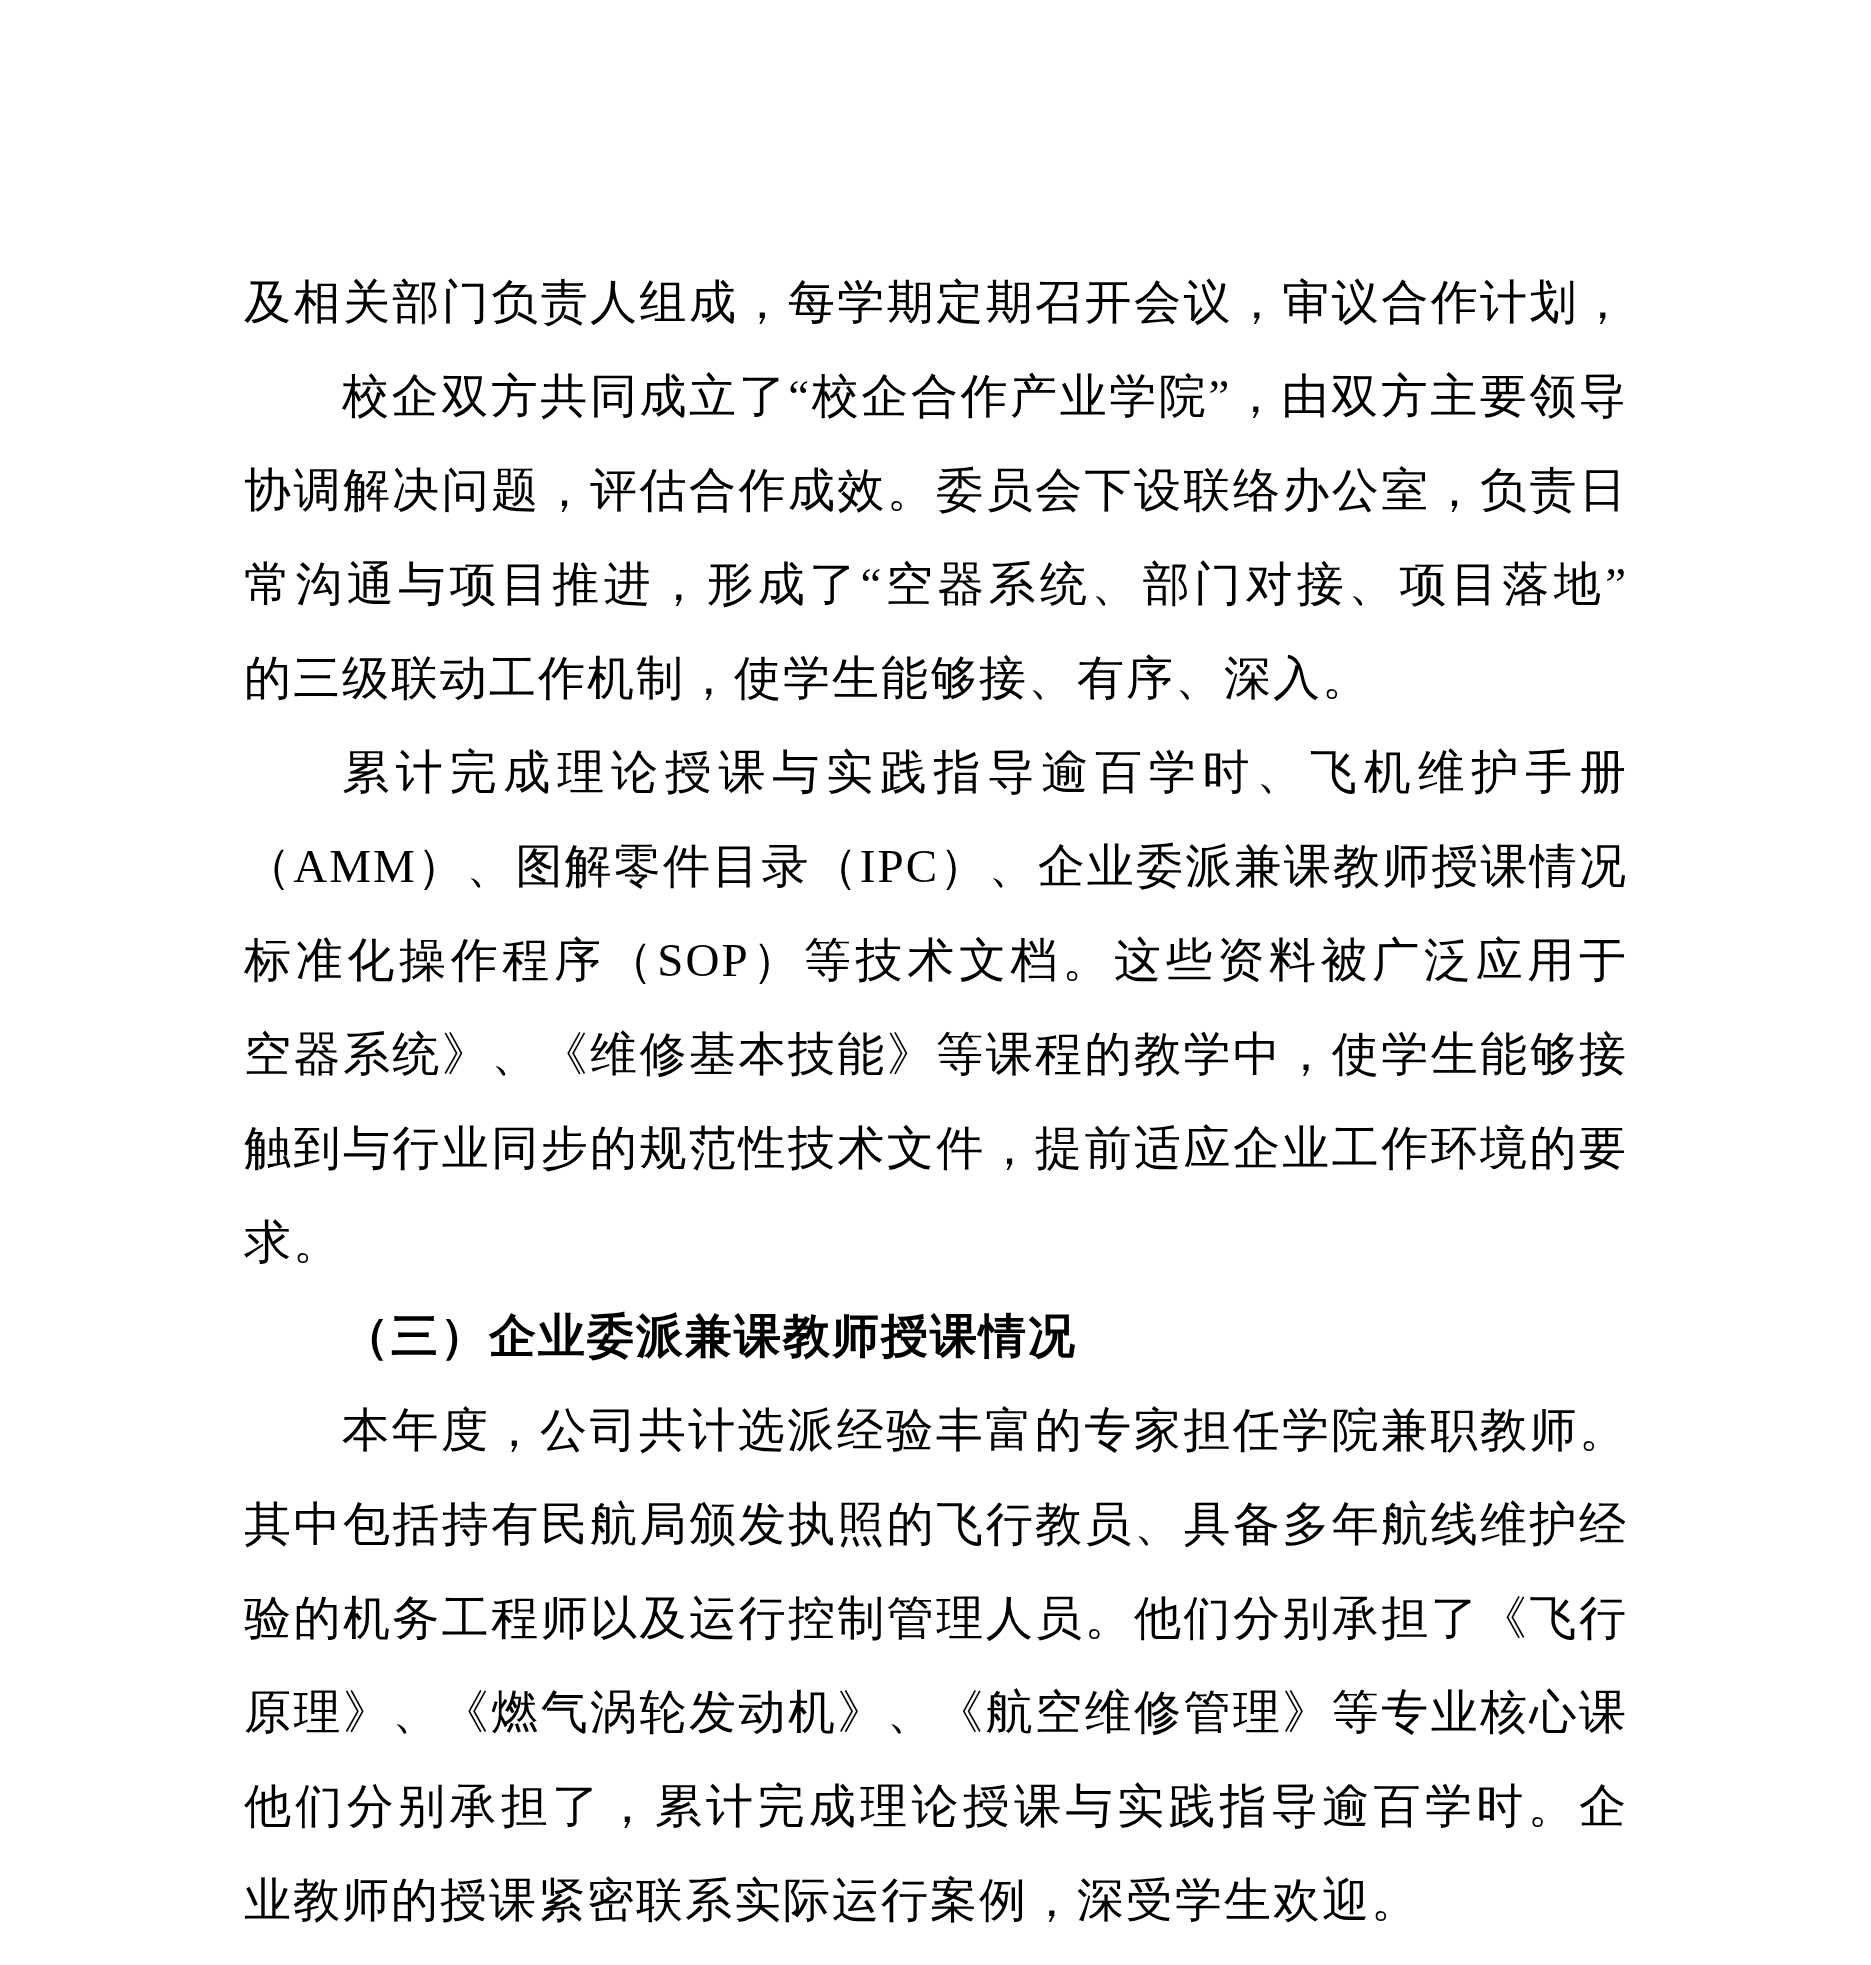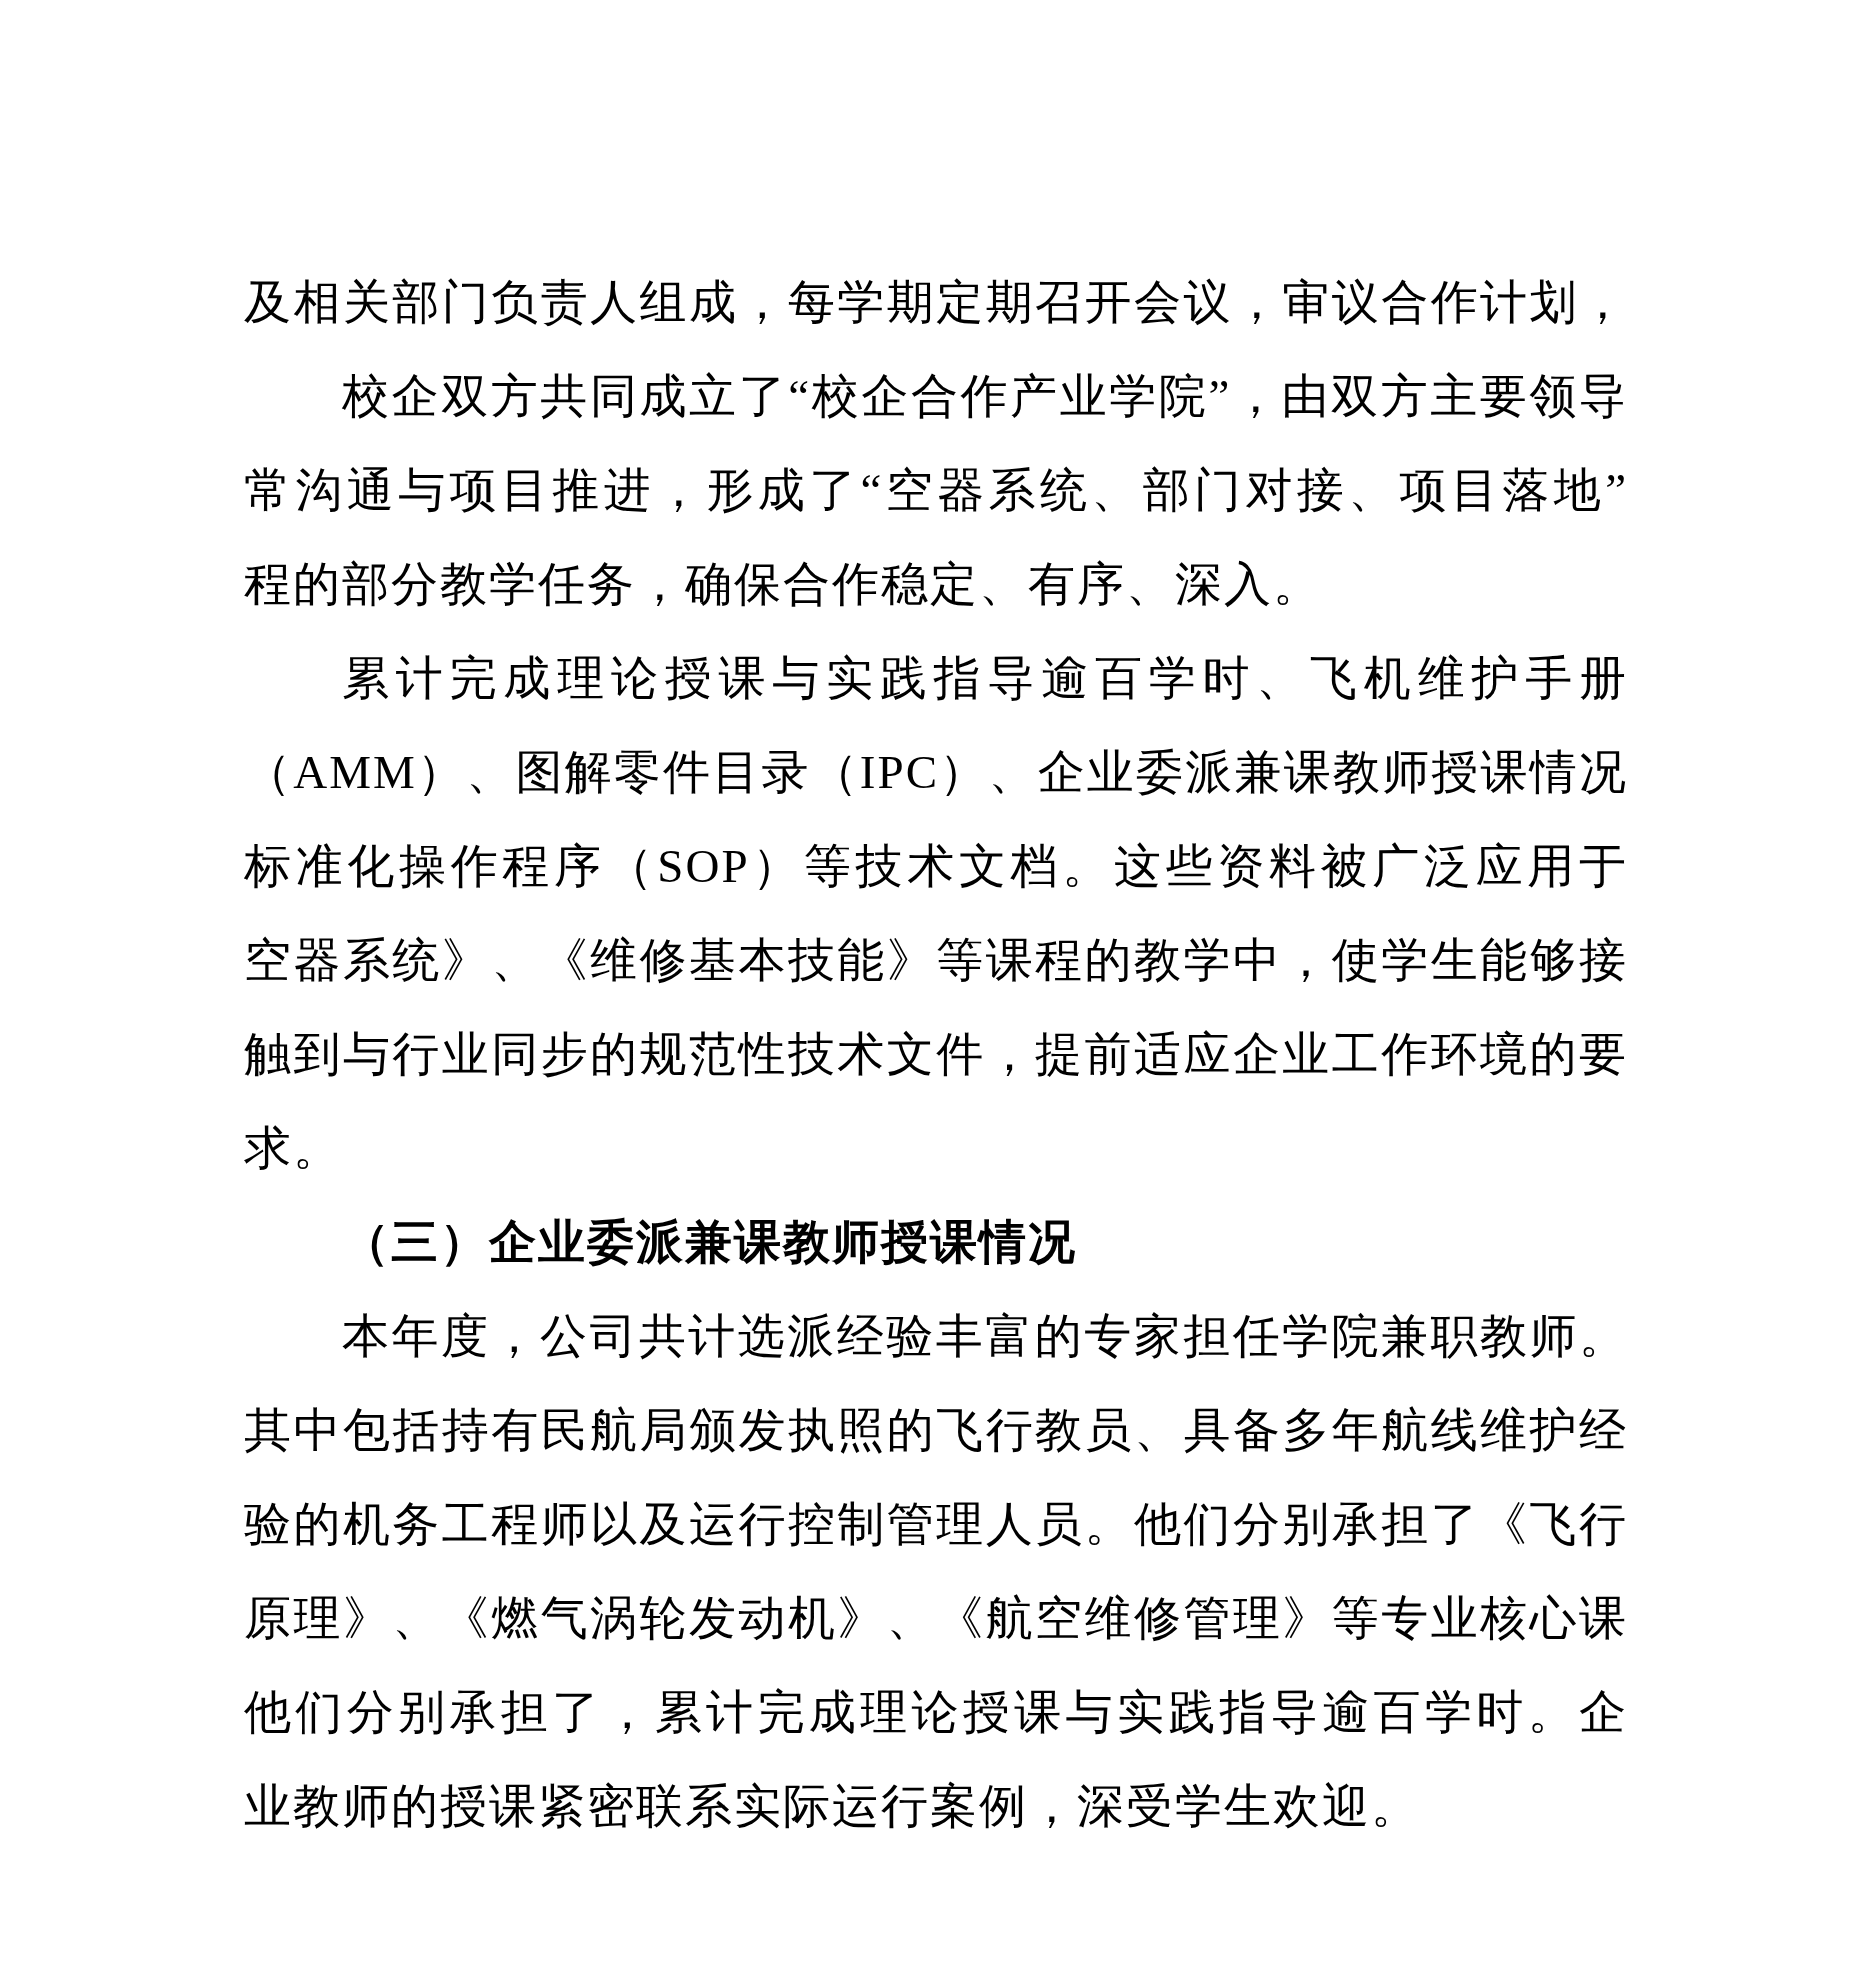--- a/index.html
+++ b/index.html
@@ -49,22 +49,23 @@
     font-weight: bold;
   }
 </style>
 </head>
 <body>
 
 <div class="page">
   <div class="text-block" id="text-block">
       <div class="line body justify">及相关部门负责人组成，每学期定期召开会议，审议合作计划，</div>
       <div class="line body indent justify">校企双方共同成立了“校企合作产业学院”，由双方主要领导</div>
+      <div class="line body justify">协调解决问题，评估合作成效。委员会下设联络办公室，负责日</div>
       <div class="line body justify">常沟通与项目推进，形成了“空器系统、部门对接、项目落地”</div>
-      <div class="line body left">程的部分教学任务，确保合作稳定、有序、深入。</div>
+      <div class="line body left">的三级联动工作机制，使学生能够接、有序、深入。</div>
       <div class="line body indent justify">累计完成理论授课与实践指导逾百学时、飞机维护手册</div>
       <div class="line body justify">（AMM）、图解零件目录（IPC）、企业委派兼课教师授课情况</div>
       <div class="line body justify">标准化操作程序（SOP）等技术文档。这些资料被广泛应用于《航</div>
       <div class="line body justify">空器系统》、《维修基本技能》等课程的教学中，使学生能够接</div>
       <div class="line body justify">触到与行业同步的规范性技术文件，提前适应企业工作环境的要</div>
       <div class="line body left">求。</div>
       <div class="line heading indent left">（三）企业委派兼课教师授课情况</div>
       <div class="line body indent justify">本年度，公司共计选派经验丰富的专家担任学院兼职教师。</div>
       <div class="line body justify">其中包括持有民航局颁发执照的飞行教员、具备多年航线维护经</div>
       <div class="line body justify">验的机务工程师以及运行控制管理人员。他们分别承担了《飞行</div>

